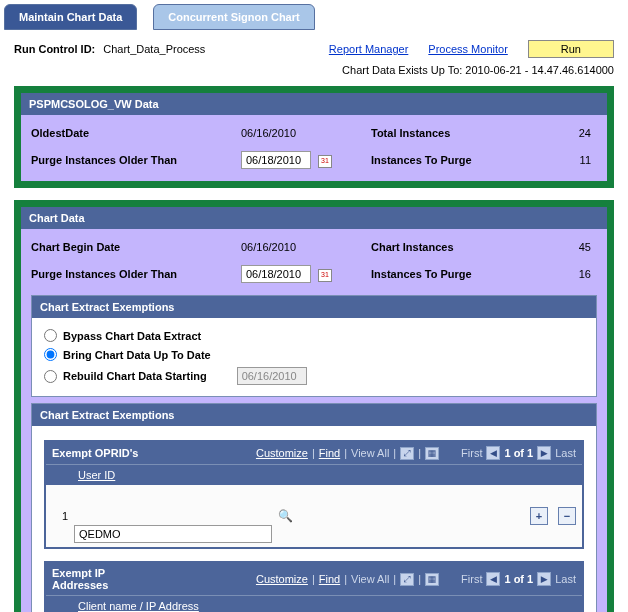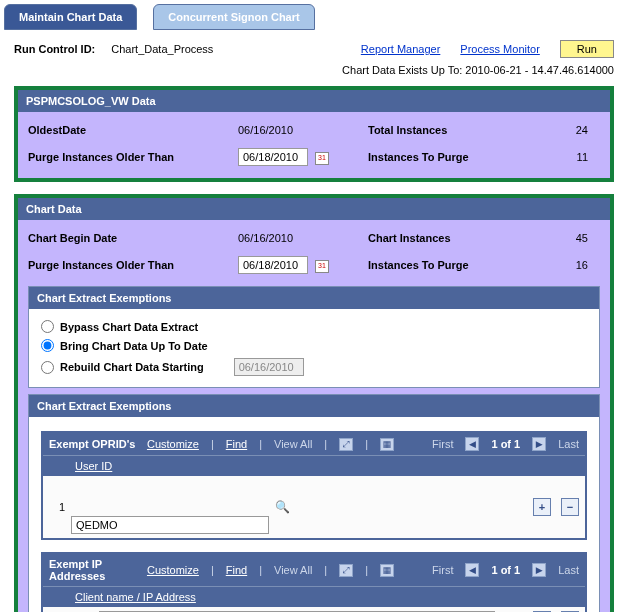--- a/index.html
+++ b/index.html
@@ -26,36 +26,36 @@
   }
   .tab.inactive {
     background: #a9c6e8;
     color: #fff;
     margin-left: 16px;
   }
   .content { padding: 10px 14px; }
   .runrow {
     display: flex;
     align-items: center;
-    gap: 16px;
+    gap: 8px;
     margin-bottom: 4px;
   }
   .bold { font-weight: bold; }
   .links { margin-left: auto; display: flex; gap: 20px; align-items: center; }
   a.link { color: #0033cc; text-decoration: underline; cursor: pointer; }
   .run-btn {
     background: #fff68f;
     border: 1px solid #888;
-    padding: 2px 16px;
+    padding: 2px 32px;
     font-size: 11px;
     cursor: pointer;
   }
   .rightline { text-align: right; margin: 6px 0 10px 0; }
   .panel {
-    border: 4px solid #15803d;
+    border: 7px solid #15803d;
     margin-bottom: 12px;
   }
   .panel-hdr {
     background: #4c659a;
     color: #fff;
     font-weight: bold;
     padding: 5px 8px;
     font-size: 11px;
   }
   .panel-body {
@@ -116,21 +116,21 @@
   }
   .grid-hdr1 {
     background: #4c659a;
     color: #fff;
     display: flex;
     align-items: center;
     padding: 4px 6px;
     font-size: 11px;
   }
   .grid-hdr1 .title { font-weight: bold; flex: 0 0 auto; }
-  .grid-hdr1 .tools { margin-left: auto; display:flex; align-items:center; gap:12px; }
+  .grid-hdr1 .tools { margin-left: auto; display:flex; align-items:center; gap:4px; }
   .grid-hdr1 .tools a { color:#fff; text-decoration: underline; cursor:pointer; }
   .grid-hdr1 .sep { color:#cdd7ea; }
   .grid-hdr2 {
     background: #4c659a;
     color:#fff;
     display:flex;
   }
   .grid-hdr2 .cell {
     padding:4px 6px;
     font-weight: normal;

